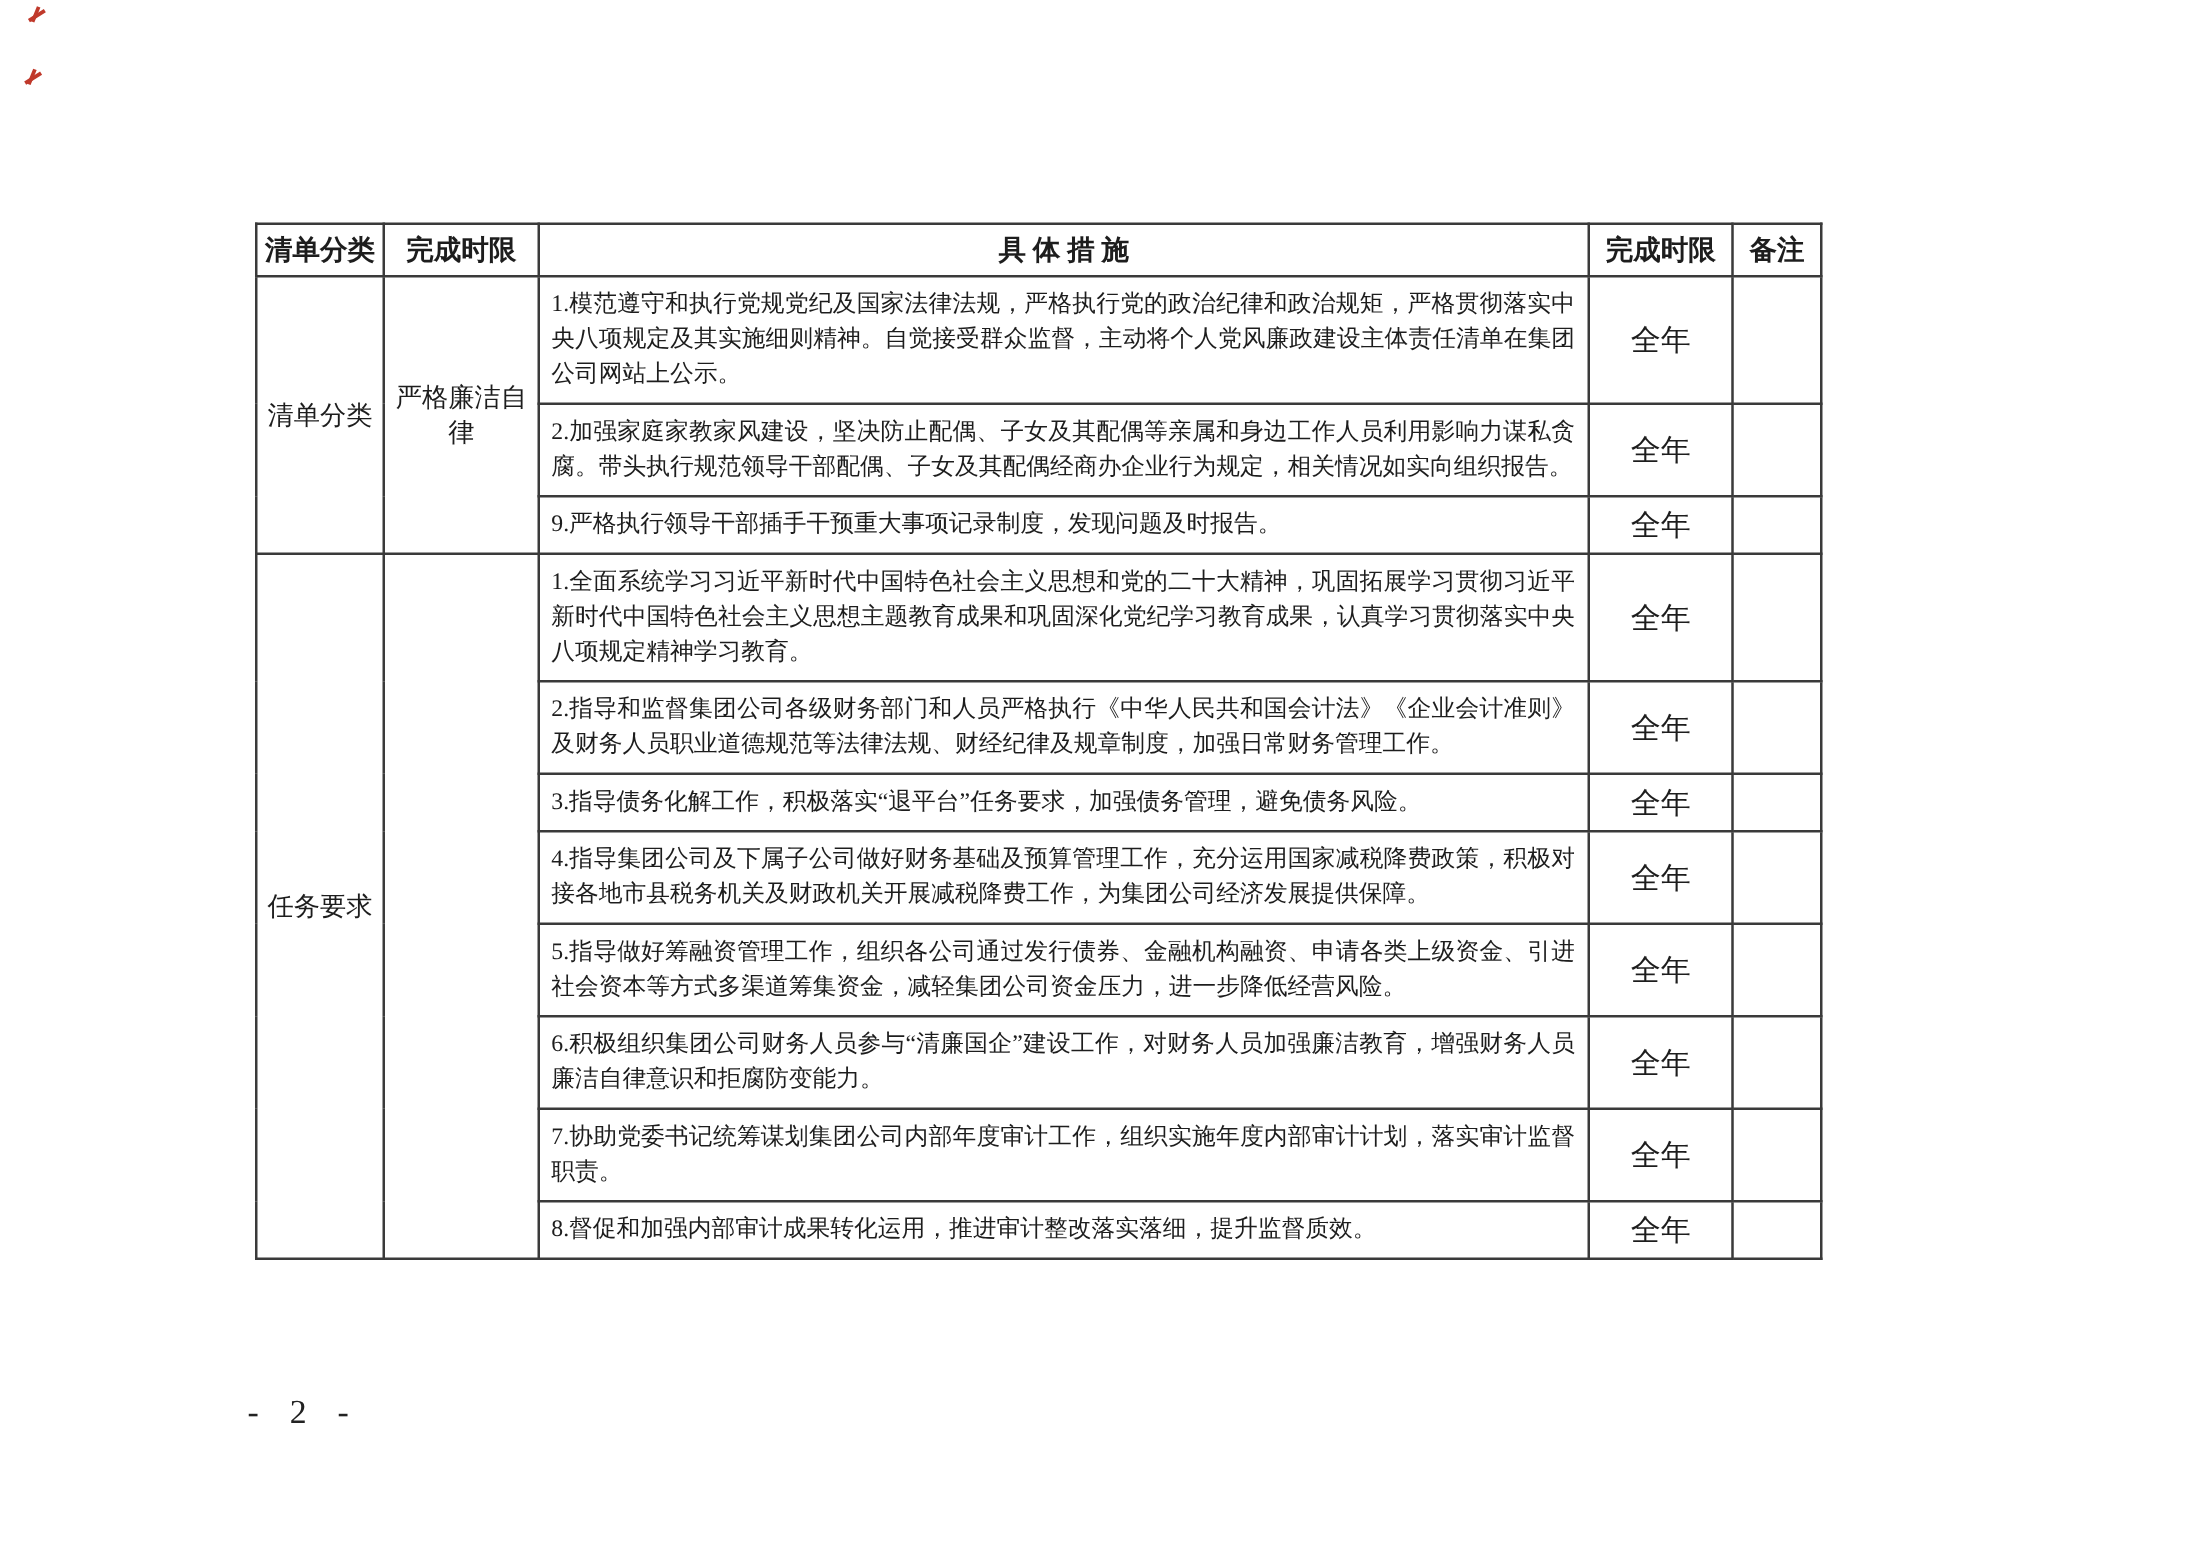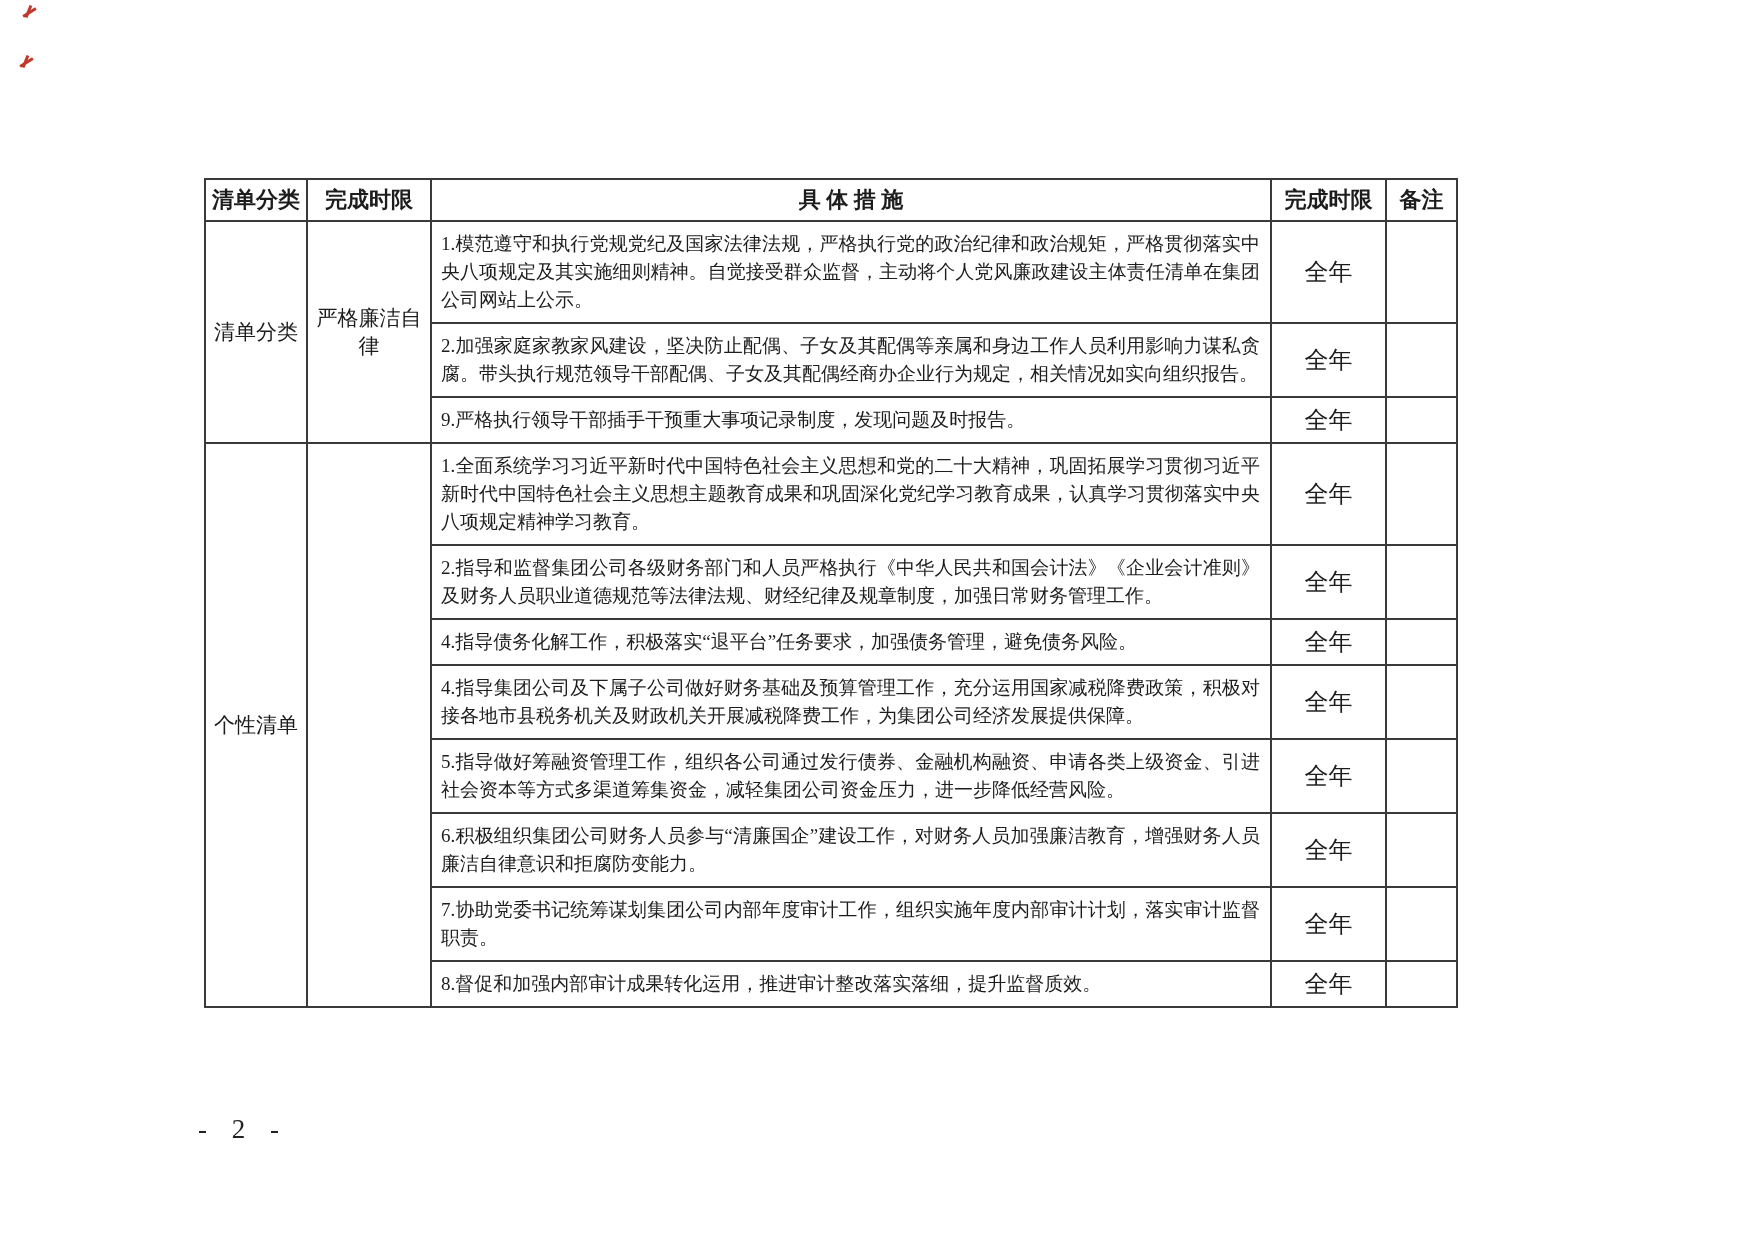--- a/index.html
+++ b/index.html
@@ -97,33 +97,33 @@
           <td class="measure-cell">2.加强家庭家教家风建设，坚决防止配偶、子女及其配偶等亲属和身边工作人员利用影响力谋私贪腐。带头执行规范领导干部配偶、子女及其配偶经商办企业行为规定，相关情况如实向组织报告。</td>
           <td class="deadline-cell">全年</td>
           <td class="remark-cell"></td>
         </tr>
         <tr>
           <td class="measure-cell">9.严格执行领导干部插手干预重大事项记录制度，发现问题及时报告。</td>
           <td class="deadline-cell">全年</td>
           <td class="remark-cell"></td>
         </tr>
         <tr>
-          <td class="cat-cell" rowspan="8">个性清单</td>
+          <td class="cat-cell" rowspan="8">任务要求</td>
           <td class="resp-cell" rowspan="8"></td>
           <td class="measure-cell">1.全面系统学习习近平新时代中国特色社会主义思想和党的二十大精神，巩固拓展学习贯彻习近平新时代中国特色社会主义思想主题教育成果和巩固深化党纪学习教育成果，认真学习贯彻落实中央八项规定精神学习教育。</td>
           <td class="deadline-cell">全年</td>
           <td class="remark-cell"></td>
         </tr>
         <tr>
           <td class="measure-cell">2.指导和监督集团公司各级财务部门和人员严格执行《中华人民共和国会计法》《企业会计准则》及财务人员职业道德规范等法律法规、财经纪律及规章制度，加强日常财务管理工作。</td>
           <td class="deadline-cell">全年</td>
           <td class="remark-cell"></td>
         </tr>
         <tr>
-          <td class="measure-cell">4.指导债务化解工作，积极落实“退平台”任务要求，加强债务管理，避免债务风险。</td>
+          <td class="measure-cell">3.指导债务化解工作，积极落实“退平台”任务要求，加强债务管理，避免债务风险。</td>
           <td class="deadline-cell">全年</td>
           <td class="remark-cell"></td>
         </tr>
         <tr>
           <td class="measure-cell">4.指导集团公司及下属子公司做好财务基础及预算管理工作，充分运用国家减税降费政策，积极对接各地市县税务机关及财政机关开展减税降费工作，为集团公司经济发展提供保障。</td>
           <td class="deadline-cell">全年</td>
           <td class="remark-cell"></td>
         </tr>
         <tr>
           <td class="measure-cell">5.指导做好筹融资管理工作，组织各公司通过发行债券、金融机构融资、申请各类上级资金、引进社会资本等方式多渠道筹集资金，减轻集团公司资金压力，进一步降低经营风险。</td>

